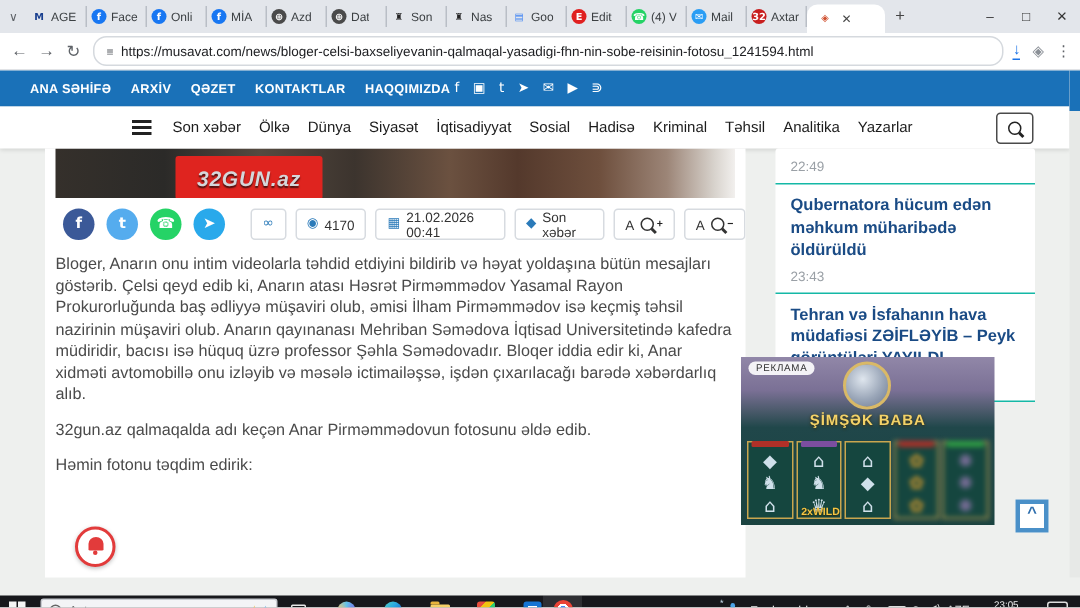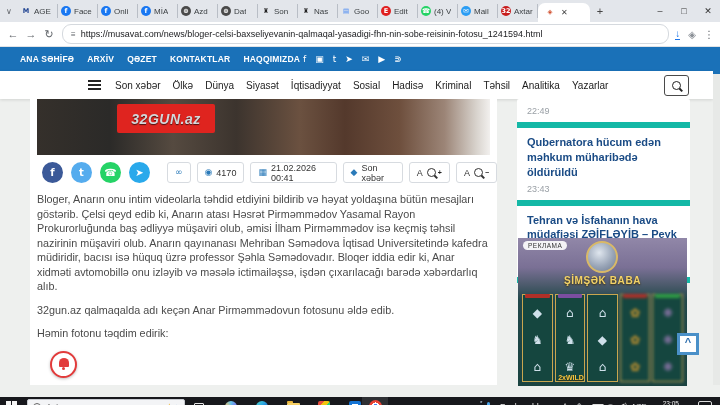--- a/index.html
+++ b/index.html
@@ -55,21 +55,21 @@
   .menuitems{position:absolute;left:115px;top:0;height:28px;display:flex;gap:12px;align-items:center}
   .menuitems span{font-size:10px;color:#1c1c1c;white-space:nowrap}
   .searchbtn{position:absolute;left:664px;top:4px;width:23px;height:19px;border:1.5px solid #4a4a4a;
     border-radius:3px;display:flex;align-items:center;justify-content:center;color:#222;background:#fff}
   .mag{position:relative;display:inline-block;width:7px;height:7px;border:1.4px solid currentColor;border-radius:50%}
   .mag::after{content:"";position:absolute;width:4px;height:1.5px;background:currentColor;
     transform:rotate(45deg);right:-3px;bottom:-1px}
 
   
   .col{position:absolute;left:30px;top:99px;width:467px;height:286px;background:#fff;overflow:hidden}
-  .hero{position:relative;height:56px;margin:0 7px;overflow:hidden;
+  .hero{position:relative;height:33px;margin:0 7px;overflow:hidden;
     background:linear-gradient(90deg,#35302b 0%,#2b2a28 16%,#554a40 30%,#3c342e 44%,#6b5140 58%,#54392c 68%,#6e4f3d 80%,#9c8577 90%,#d8d3cd 97%,#f2f0ee 100%)}
   .wm{position:absolute;left:80px;top:5px;width:98px;height:29px;background:#df241f;border-radius:2px;
     display:flex;align-items:center;justify-content:center;font-weight:bold;font-style:italic;
     font-size:14px;color:#d5d7da;text-shadow:0 1px 1px #4a1210;letter-spacing:.5px}
   .shares{display:flex;align-items:center;gap:8px;margin:7px 0 0 12px}
   .sharebtn{width:21px;height:21px;border-radius:50%;color:#fff;display:flex;align-items:center;
     justify-content:center;font-size:10px;font-weight:bold;line-height:1}
   .pills{display:flex;gap:6px;margin-left:9px}
   .pill{height:19px;border:1px solid #d7dbe0;border-radius:3px;display:inline-flex;align-items:center;
     gap:4px;padding:0 7px;font-size:9px;color:#333;background:#fff}
@@ -79,26 +79,26 @@
   .para{margin:9px 7px 0;font-size:10.8px;line-height:14.5px;color:#4a4a4a}
 
   
   .bell{position:absolute;left:50px;top:351px;width:27px;height:27px;border-radius:50%;background:#fff;
     border:2px solid #e23b3b;box-sizing:border-box;box-shadow:0 1px 3px rgba(0,0,0,.25)}
   .bellshape{width:10px;height:9px;background:#e23b3b;border-radius:50% 50% 10% 10%;margin:5px auto 0;position:relative}
   .bellshape::after{content:"";position:absolute;left:3.5px;bottom:-2.5px;width:3px;height:3px;border-radius:50%;background:#e23b3b}
 
   
   .sidecard{position:absolute;left:517px;top:99px;width:173px;background:#fff;border-radius:2px}
-  .nitem{padding:7px 10px 6px;border-bottom:6px solid #14b8a6}
+  .nitem{padding:7px 10px 6px;border-bottom:1px solid #14b8a6}
   .ntitle{font-size:11px;font-weight:bold;color:#1a4b85;line-height:1.35;margin:0 0 4px}
   .ntitle:empty{display:none}
   .ntime{font-size:9px;color:#9aa0a6}
 
-  .ad{position:absolute;left:518px;top:238px;width:169px;height:148px;overflow:hidden;
+  .ad{position:absolute;left:494px;top:238px;width:169px;height:112px;overflow:hidden;
     background:linear-gradient(180deg,#9187a8 0%,#7a7095 20%,#4b5a6b 32%,#20474a 42%,#1a4340 100%)}
   .adlabel{position:absolute;left:5px;top:3px;background:rgba(255,255,255,.9);border-radius:7px;
     padding:1px 5px;font-size:6.5px;color:#333;letter-spacing:.5px}
   .medallion{position:absolute;left:68px;top:3px;width:32px;height:32px;border-radius:50%;
     border:2px solid #d9b967;background:radial-gradient(circle at 40% 35%,#dfe6ee 0%,#9aa6b8 55%,#6b7890 100%);box-sizing:border-box}
   .adtitle{position:absolute;left:0;top:37px;width:100%;text-align:center;font-size:10px;font-weight:bold;
     color:#f3d268;letter-spacing:.6px;text-shadow:0 1px 2px #3a2c08}
   .reels{position:absolute;left:4px;right:4px;top:56px;bottom:4px;display:flex;gap:2px}
   .reel{flex:1;background:#15463f;border:1px solid #c9a64f;display:flex;flex-direction:column;
     align-items:center;justify-content:space-around;padding-top:4px;position:relative}

